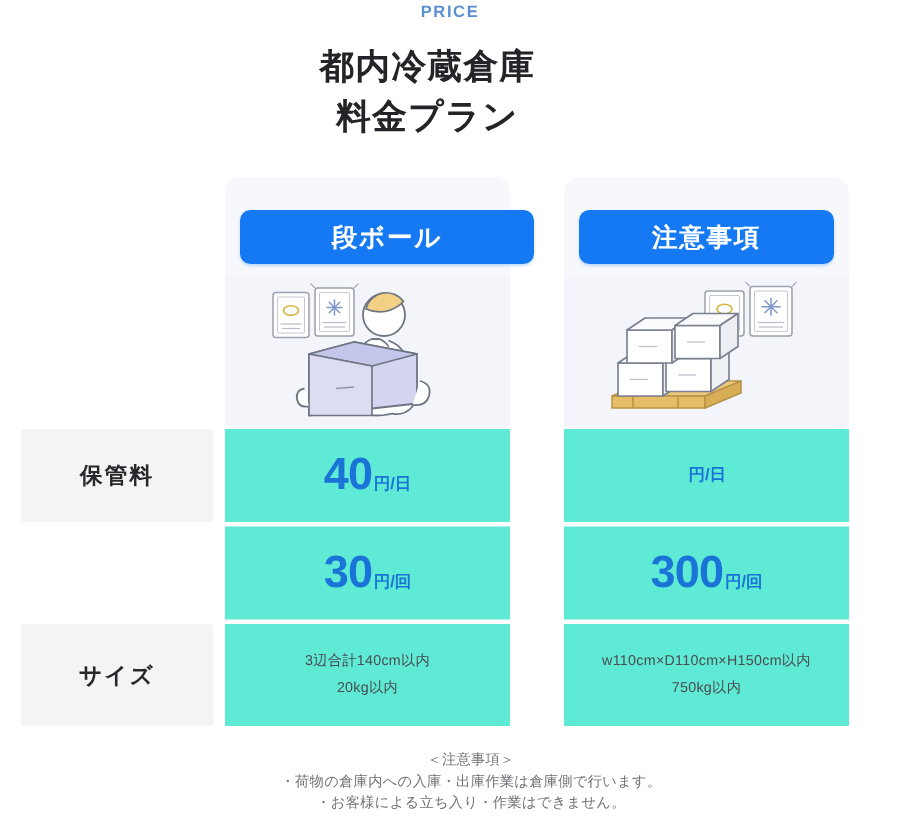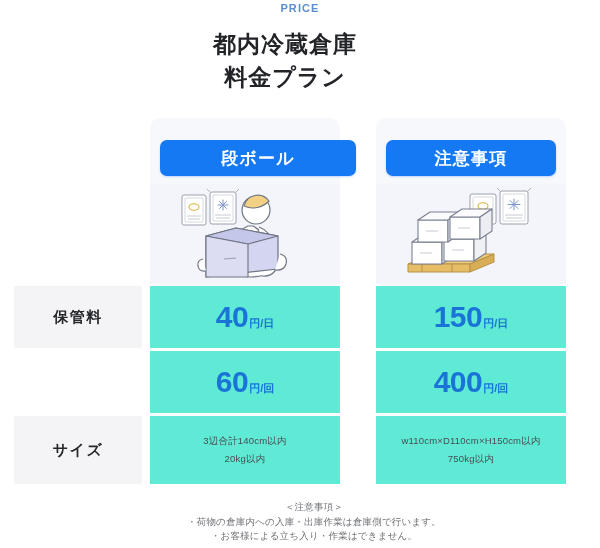--- a/index.html
+++ b/index.html
@@ -218,36 +218,35 @@
     <div class="row row-r0">
       <div class="rowlabel shade">保管料</div>
       <div class="cell cell-a">
         <div class="price">
           <span class="num">40</span>
           <span class="unit">円/日</span>
         </div>
       </div>
       <div class="cell cell-b">
         <div class="price">
-          <span class="num">150</span>
           <span class="unit">円/日</span>
         </div>
       </div>
     </div>
 
     <div class="row row-r1">
       <div class="cell cell-a">
         <div class="price">
-          <span class="num">60</span>
+          <span class="num">30</span>
           <span class="unit">円/回</span>
         </div>
       </div>
       <div class="cell cell-b">
         <div class="price">
-          <span class="num">400</span>
+          <span class="num">300</span>
           <span class="unit">円/回</span>
         </div>
       </div>
     </div>
 
     <div class="row row-r2">
       <div class="rowlabel shade">サイズ</div>
       <div class="cell cell-a">
         <div class="sizetext">3辺合計140cm以内</div>
         <div class="sizetext">20kg以内</div>

